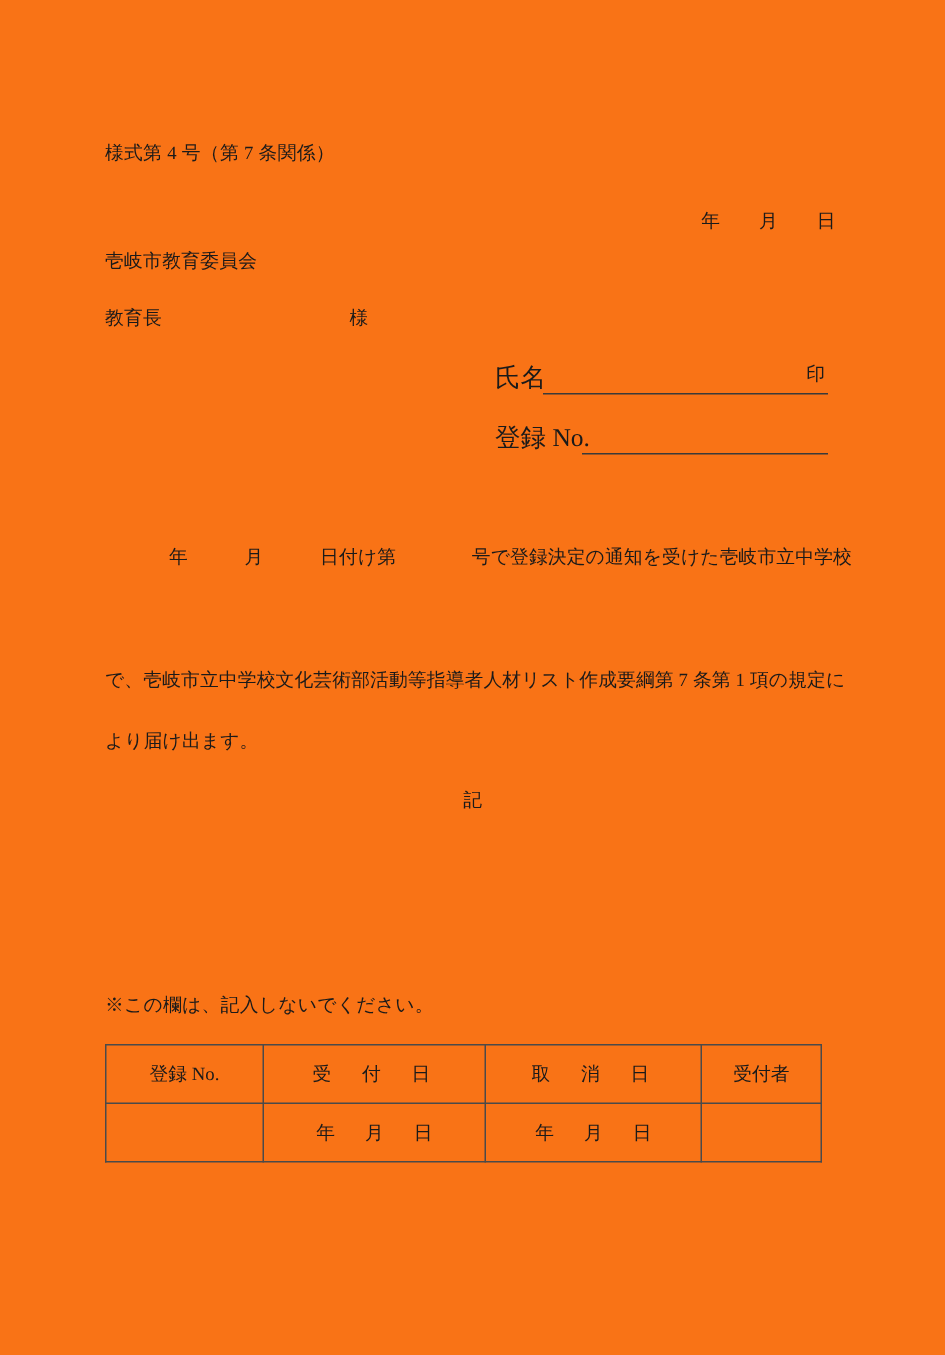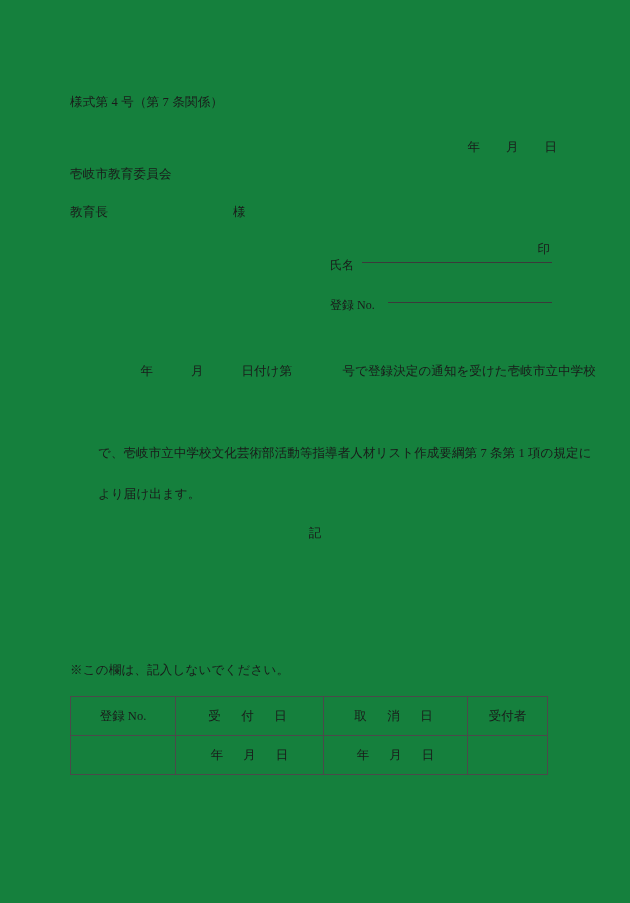--- a/index.html
+++ b/index.html
@@ -11,21 +11,21 @@
     width: 630px;
     height: 903px;
     position: relative;
     font-family: "Liberation Serif", "DejaVu Serif", serif;
     color: #1a1a1a;
     -webkit-font-smoothing: antialiased;
   }
   .page {
     position: absolute;
     inset: 0;
-    background: #15803d;
+    background: #f97316;
   }
 
   
   .t {
     position: absolute;
     white-space: pre;
     font-size: 12.5px;
     line-height: 1;
     letter-spacing: 0.2px;
   }
@@ -41,22 +41,22 @@
   
   .sig-row {
     position: absolute;
     left: 330px;
     width: 222px;
     height: 20px;
   }
   .sig-row .lbl {
     position: absolute;
     left: 0;
-    top: 16px;
-    font-size: 12px;
+    top: 0;
+    font-size: 17px;
     line-height: 1;
     white-space: pre;
   }
   .sig-row .rule {
     position: absolute;
     bottom: 0;
     height: 0;
     border-bottom: 1px solid #3a3a3a;
   }
   .sig-row .seal {
@@ -85,21 +85,20 @@
 
   
   .body-line {
     position: absolute;
     left: 70px;
     width: 490px;
     font-size: 12.5px;
     line-height: 1;
     white-space: pre;
     letter-spacing: 0.1px;
-    margin-left: 28px;
   }
   #body-line-0 { top: 365px; text-indent: 0; padding-left: 30px; }
   #body-line-1 { top: 406px; }
   #body-line-2 { top: 447px; }
   #body-line-3 { top: 488px; }
 
   #ki-mark {
     position: absolute;
     left: 0;
     right: 0;

